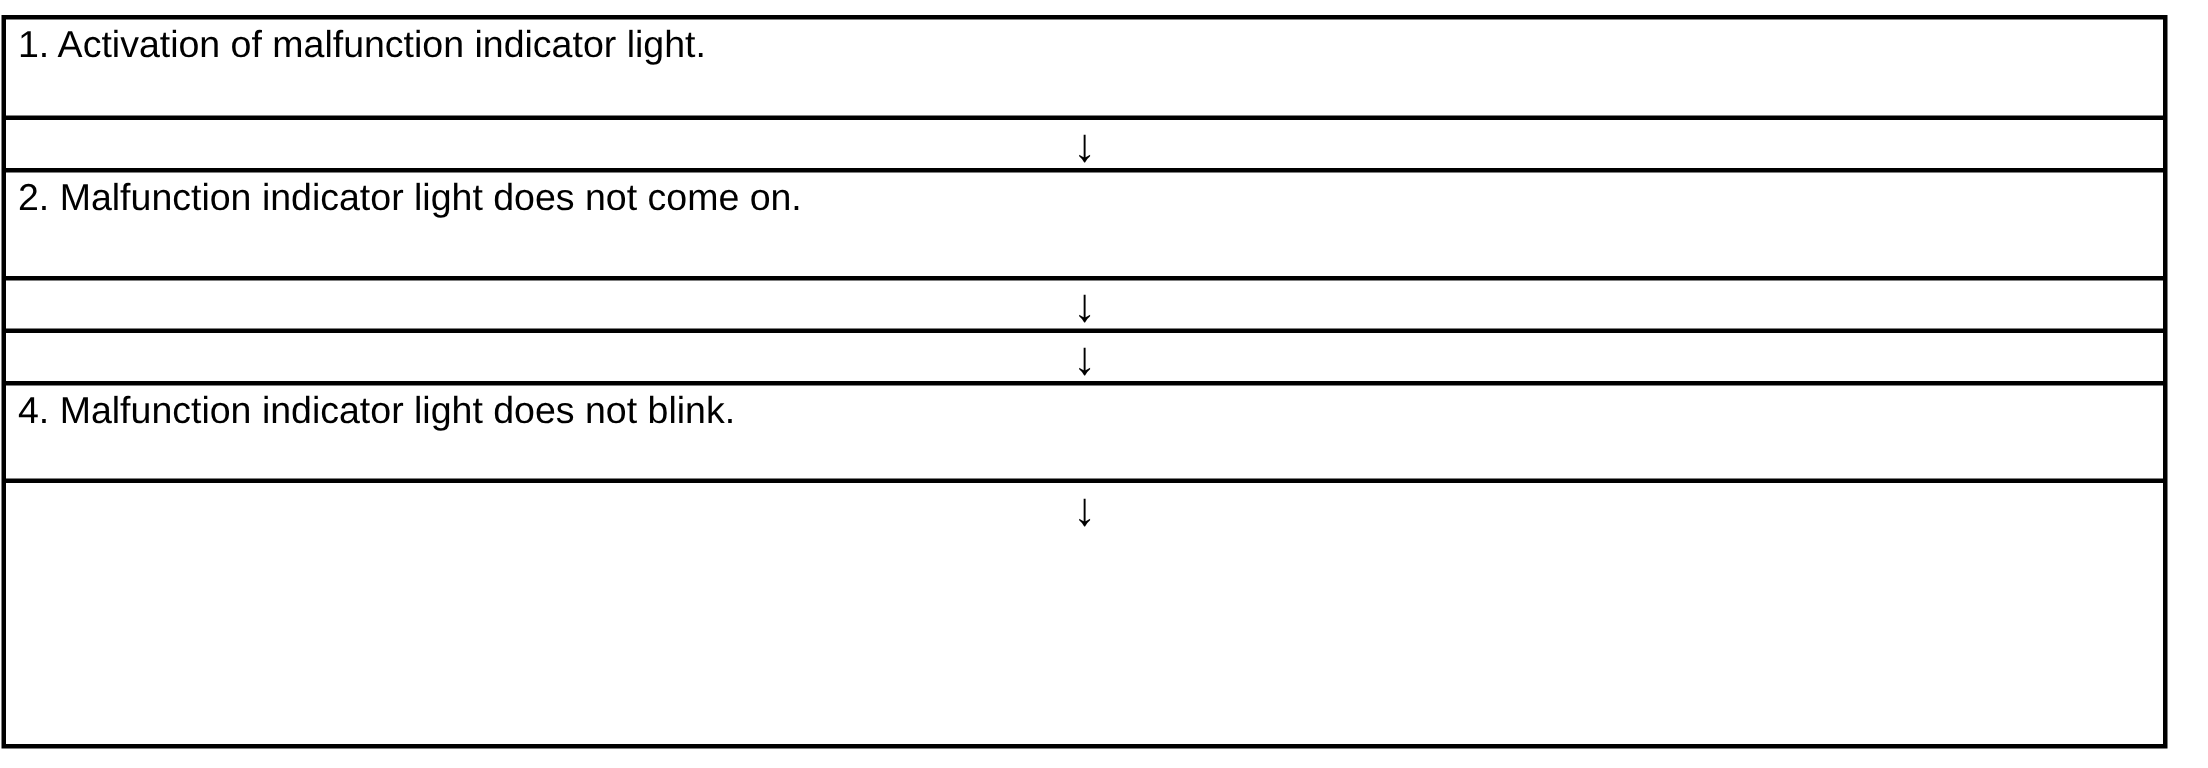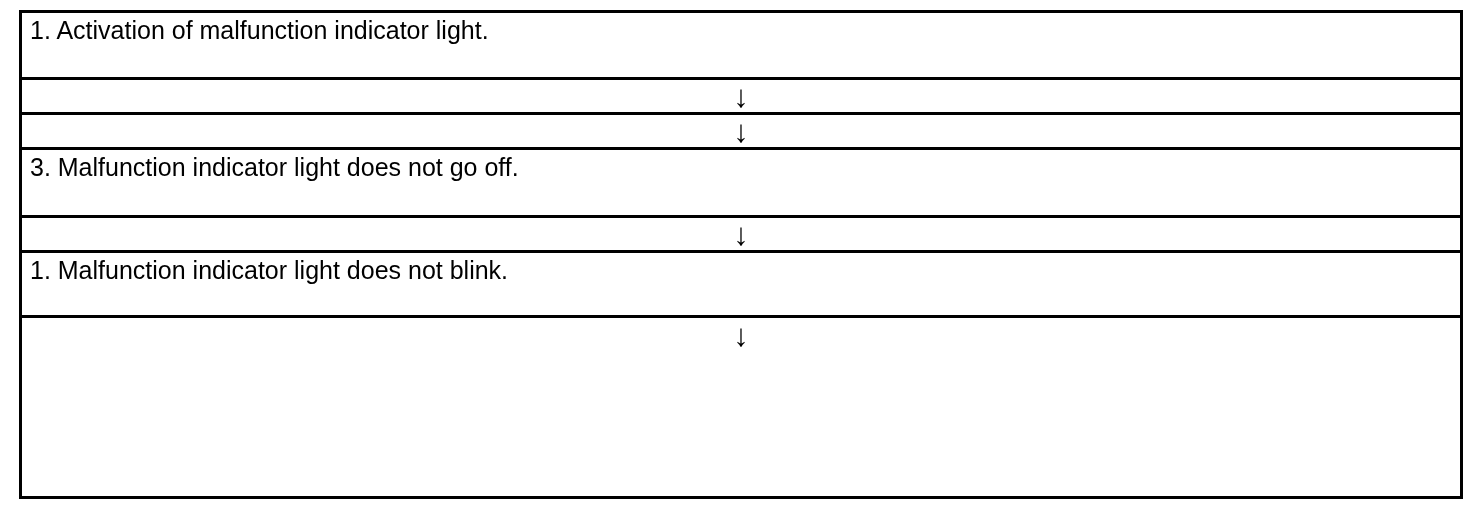--- a/index.html
+++ b/index.html
@@ -6,21 +6,21 @@
   html, body {
     width: 1472px;
     height: 512px;
     background: var(--background, #ffffff);
     font-family: "Liberation Sans", sans-serif;
     color: var(--text, #000000);
     overflow: hidden;
   }
   .flowchart {
     position: absolute;
-    left: 19px;
+    left: 1px;
     top: 10px;
     width: 1444px;
     height: 489px;
     border: 3px solid var(--border, #000000);
     display: flex;
     flex-direction: column;
     background: var(--background, #ffffff);
   }
   .row {
     flex: 0 0 auto;
@@ -57,35 +57,35 @@
 <div class="flowchart">
 
   <div class="row step s1">
     <span class="step-label">1. Activation of malfunction indicator light.</span>
   </div>
 
   <div class="row connector">
     <span class="arrow">↓</span>
   </div>
 
-
-  <div class="row connector">
-    <span class="arrow">↓</span>
-  </div>
-
-  <div class="row step s3">
-    <span class="step-label">3. Malfunction indicator light does not go off.</span>
+  <div class="row step s2">
+    <span class="step-label">2. Malfunction indicator light does not come on.</span>
   </div>
 
   <div class="row connector">
     <span class="arrow">↓</span>
   </div>
 
+
+  <div class="row connector">
+    <span class="arrow">↓</span>
+  </div>
+
   <div class="row step s4">
-    <span class="step-label">1. Malfunction indicator light does not blink.</span>
+    <span class="step-label">4. Malfunction indicator light does not blink.</span>
   </div>
 
   <div class="row connector">
     <span class="arrow">↓</span>
   </div>
 
 
 </div>
 
 </body></html>

